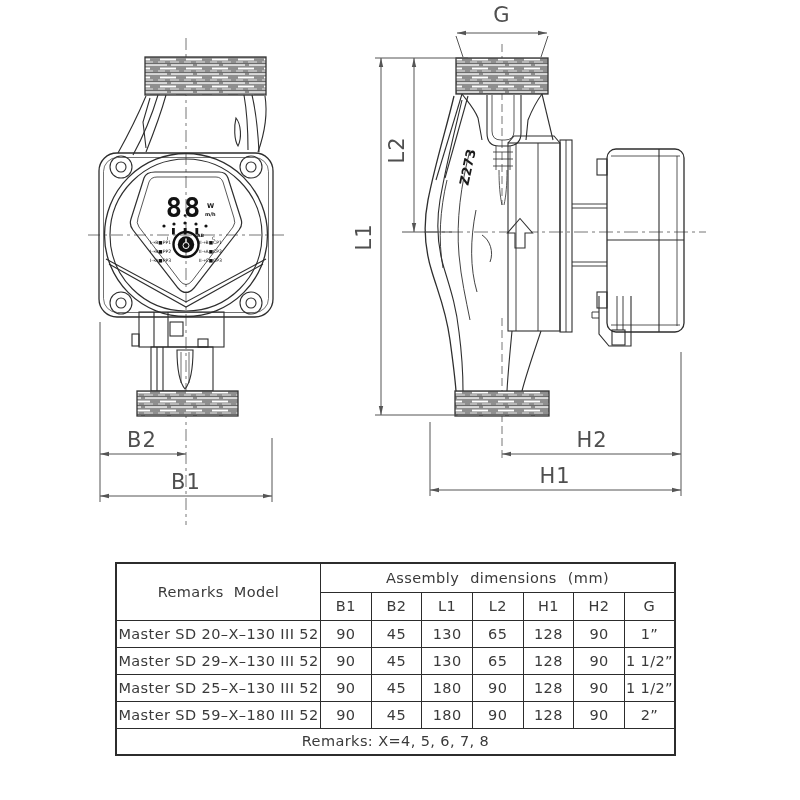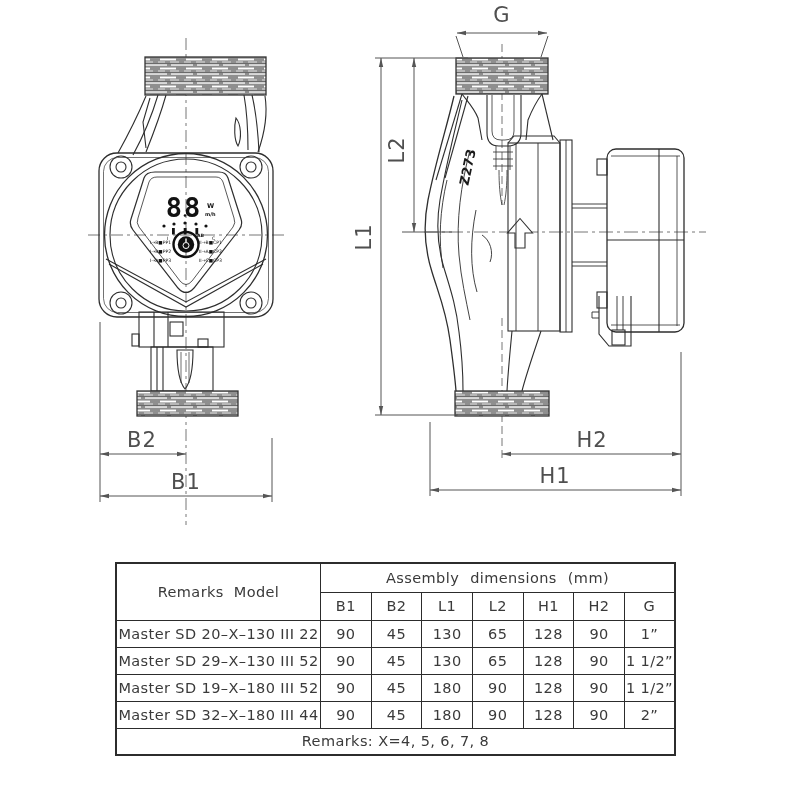--- a/index.html
+++ b/index.html
@@ -247,51 +247,51 @@
   <tr class="h2row">
     <td class="num-col">B1</td>
     <td class="num-col">B2</td>
     <td class="num-col">L1</td>
     <td class="num-col">L2</td>
     <td class="num-col">H1</td>
     <td class="num-col">H2</td>
     <td class="g-col">G</td>
   </tr>
   <tr class="drow">
-    <td class="model-col">Master SD 20–X–130 III 22</td>
+    <td class="model-col">Master SD 20–X–130 III 52</td>
     <td>90</td>
     <td>45</td>
     <td>130</td>
     <td>65</td>
     <td>128</td>
     <td>90</td>
     <td class="g-col">1”</td>
   </tr>
   <tr class="drow">
     <td class="model-col">Master SD 29–X–130 III 52</td>
     <td>90</td>
     <td>45</td>
     <td>130</td>
     <td>65</td>
     <td>128</td>
     <td>90</td>
     <td class="g-col">1 1/2”</td>
   </tr>
   <tr class="drow">
-    <td class="model-col">Master SD 19–X–180 III 52</td>
+    <td class="model-col">Master SD 25–X–130 III 52</td>
     <td>90</td>
     <td>45</td>
     <td>180</td>
     <td>90</td>
     <td>128</td>
     <td>90</td>
     <td class="g-col">1 1/2”</td>
   </tr>
   <tr class="drow">
-    <td class="model-col">Master SD 32–X–180 III 44</td>
+    <td class="model-col">Master SD 59–X–180 III 52</td>
     <td>90</td>
     <td>45</td>
     <td>180</td>
     <td>90</td>
     <td>128</td>
     <td>90</td>
     <td class="g-col">2”</td>
   </tr>
   <tr class="drow">
     <td colspan="8">Remarks: X=4, 5, 6, 7, 8</td>

